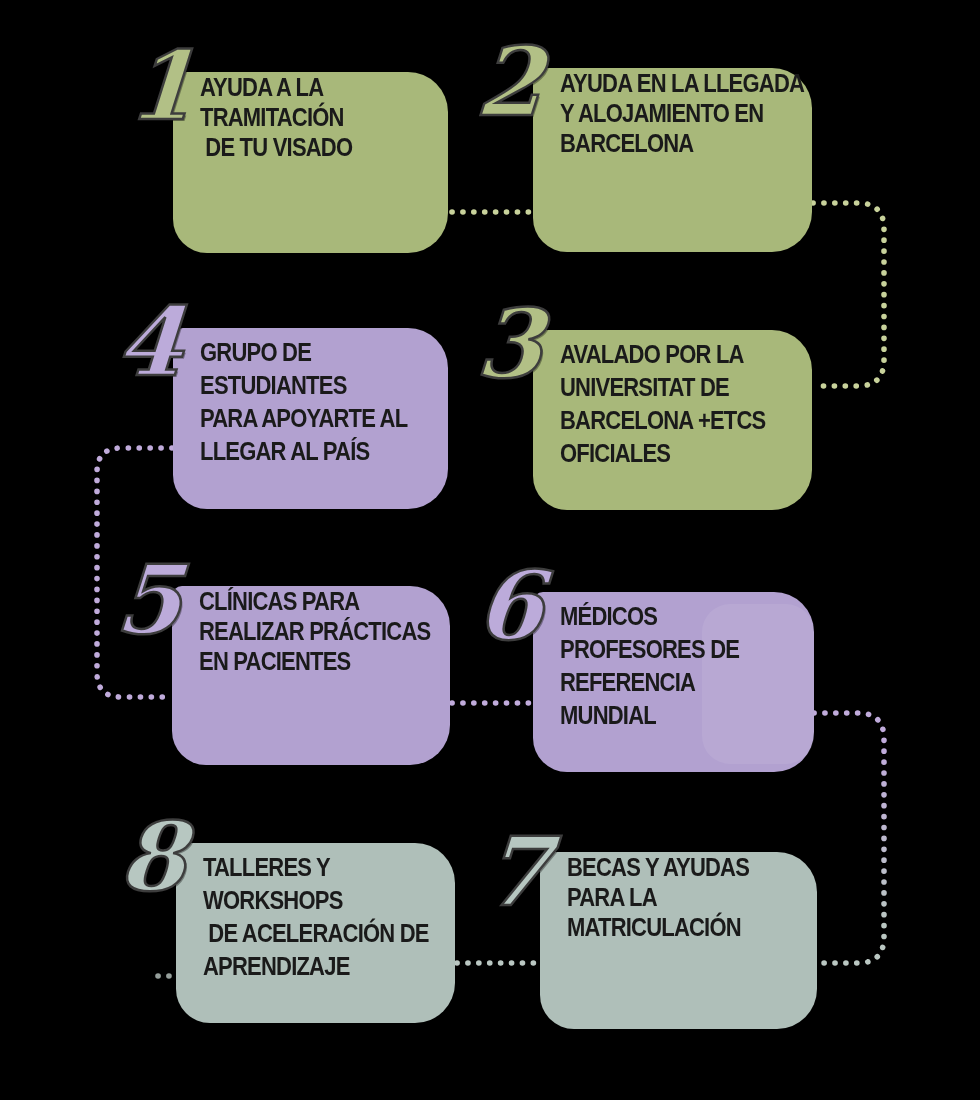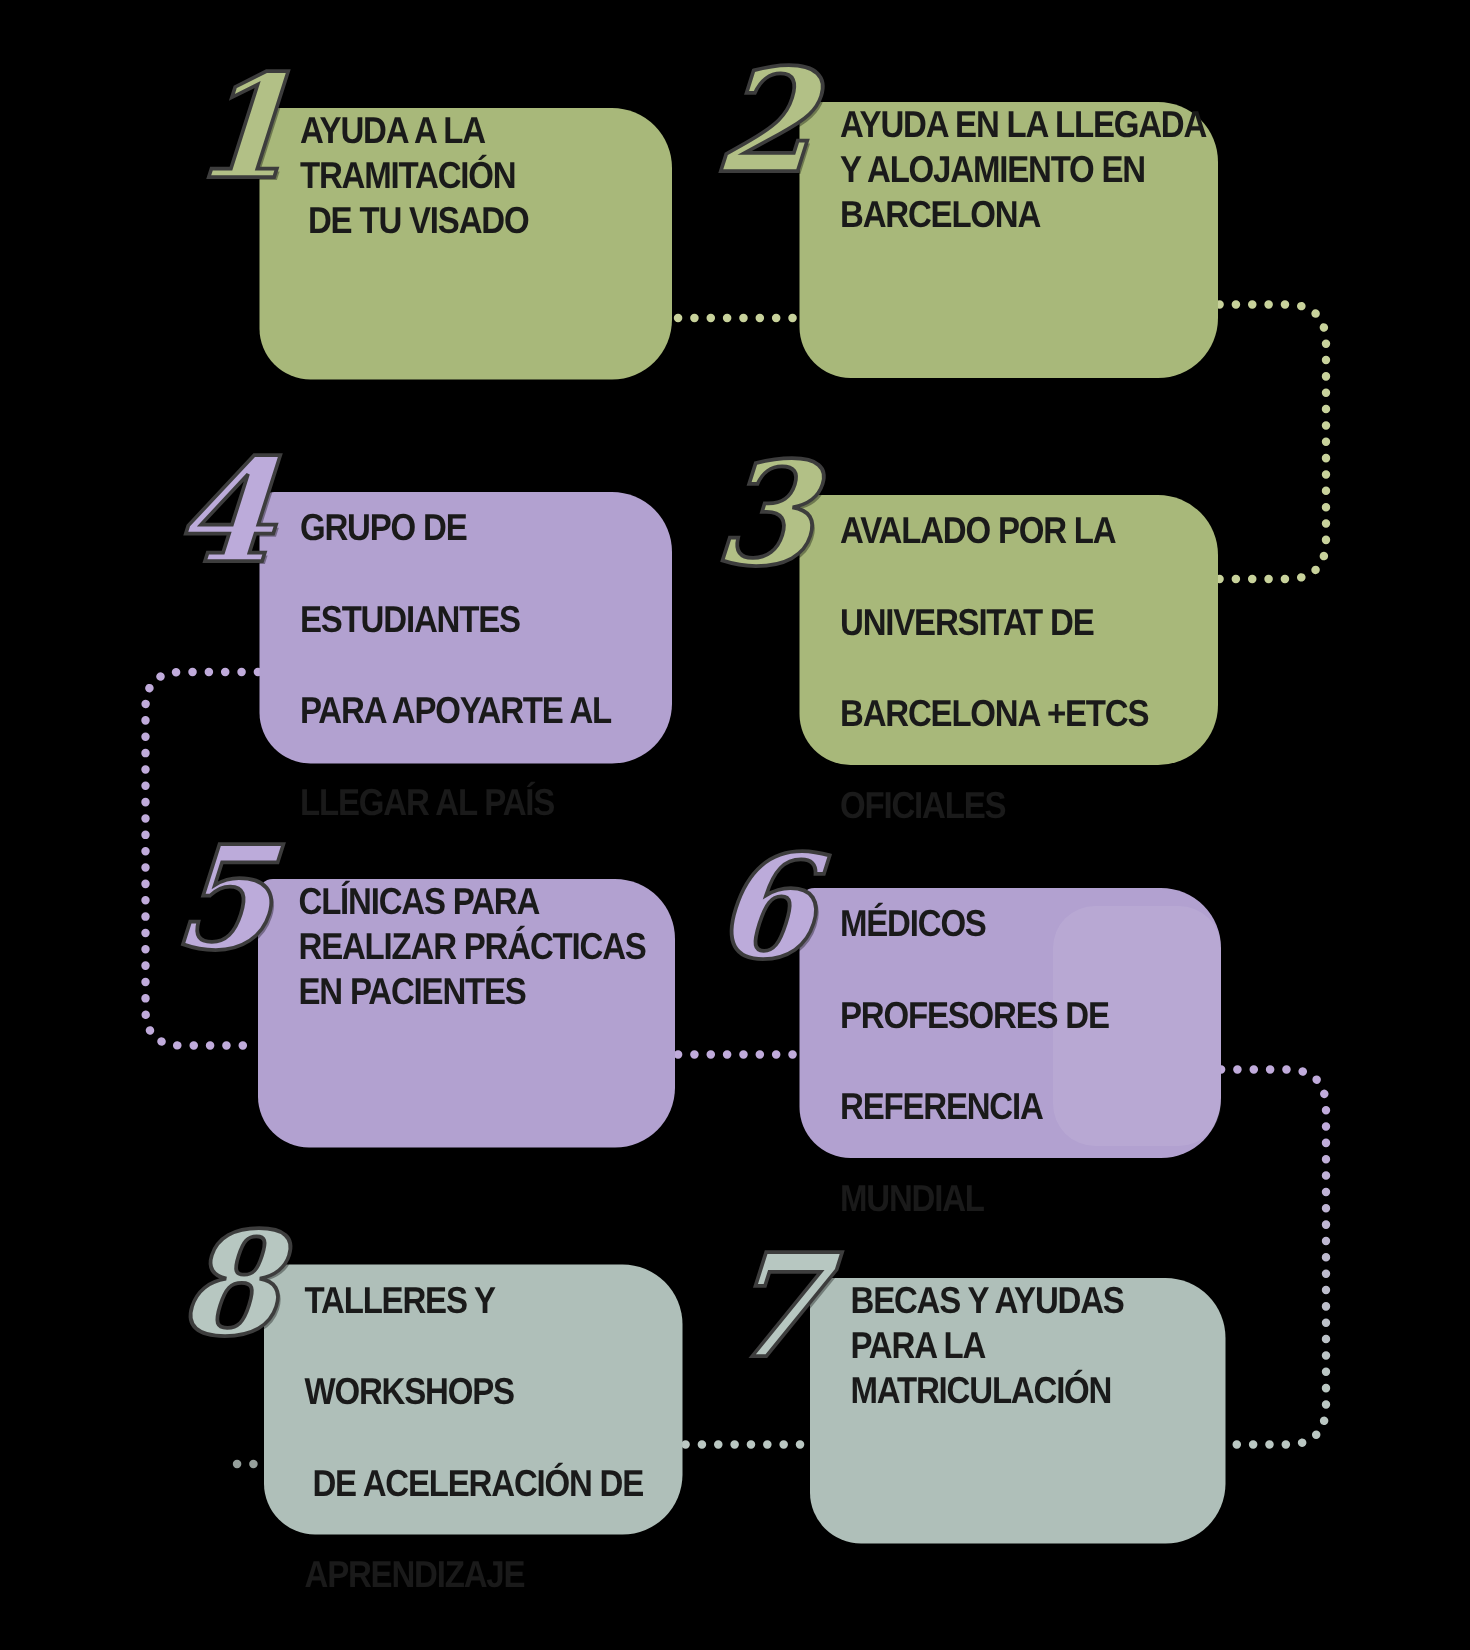--- a/index.html
+++ b/index.html
@@ -40,21 +40,21 @@
     font-weight: 700;
     font-size: 25px;
     line-height: 30px;
     letter-spacing: -0.9px;
     color: var(--ink, #1a1a1a);
     white-space: pre;
     transform: scaleX(0.88);
     transform-origin: 0 50%;
   }
   .lines-4 .line { line-height: 33px; }
-  .lines-4 .box { padding-top: 8px; gap: 28px; }
+  .lines-4 .box { padding-top: 8px; }
 
   
   .num {
     position: absolute;
     top: -34px;
     left: -48px;
     z-index: 2;
     font-family: "DejaVu Serif", serif;
     font-style: italic;
     font-weight: 700;

